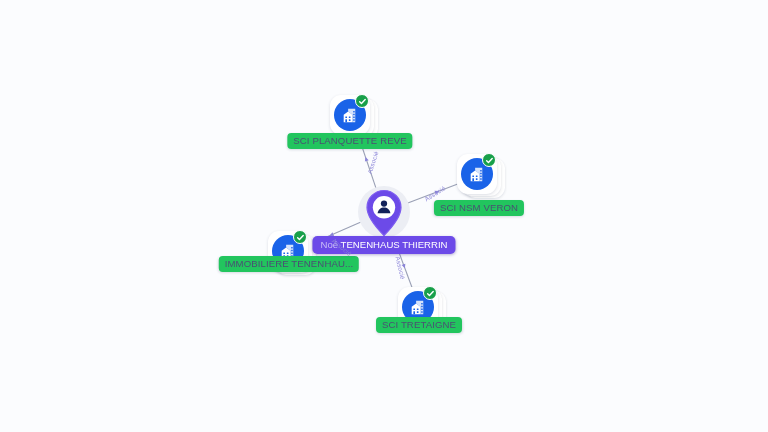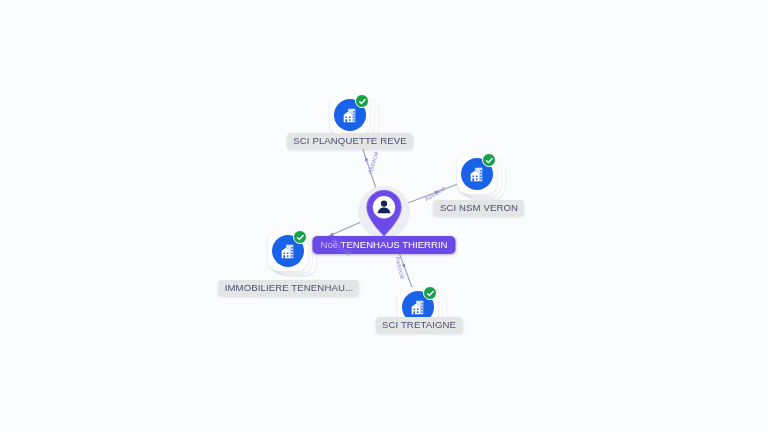--- a/index.html
+++ b/index.html
@@ -87,21 +87,21 @@
     display: flex;
     align-items: center;
     justify-content: center;
   }
   .check svg { display:block; }
 
   
   .chip {
     position: absolute;
     transform: translateX(-50%);
-    background: #e5e5e5;
+    background: #22c55e;
     border-radius: 4px;
     padding: 2px 6px 3px 6px;
     font-size: 9.6px;
     color: #4a5073;
     letter-spacing: .1px;
     white-space: nowrap;
     box-shadow: 0 1px 2.5px rgba(40,50,90,0.16);
     font-family: "Liberation Sans", sans-serif;
   }
 
@@ -259,21 +259,21 @@
               </svg>
             </div>
             <div class="check">
               <svg width="9" height="9" viewBox="0 0 12 12">
                 <path d="M2.2 6.3 L4.6 8.6 L9.6 3.4" fill="none" stroke="#ffffff" stroke-width="1.9" stroke-linecap="round" stroke-linejoin="round"></path>
               </svg>
             </div>
           </div>
         </div>
       </div>
-      <div class="chip" style="left: 289px; top: 280px;">IMMOBILIERE TENENHAU...</div>
+      <div class="chip" style="left: 289px; top: 256px;">IMMOBILIERE TENENHAU...</div>
     </div>
 
   <div class="node" id="center-node" style="left: 384px; top: 212px;">
     <div class="pin-halo"></div>
     <div class="pin-wrap">
       <svg width="38" height="48" viewBox="0 0 38 48">
         <path d="M19 1.5 C9.6 1.5 2 9.1 2 18.5 C2 28.5 12.6 40 19 46.5 C25.4 40 36 28.5 36 18.5 C36 9.1 28.4 1.5 19 1.5 Z" fill="#6c4ae8" stroke="#7d5cf0" stroke-width="1.2"></path>
         <circle cx="19" cy="18.3" r="11.2" fill="#ffffff"></circle>
         <g fill="#12225a">
           <circle cx="19" cy="14.6" r="3.15"></circle>

